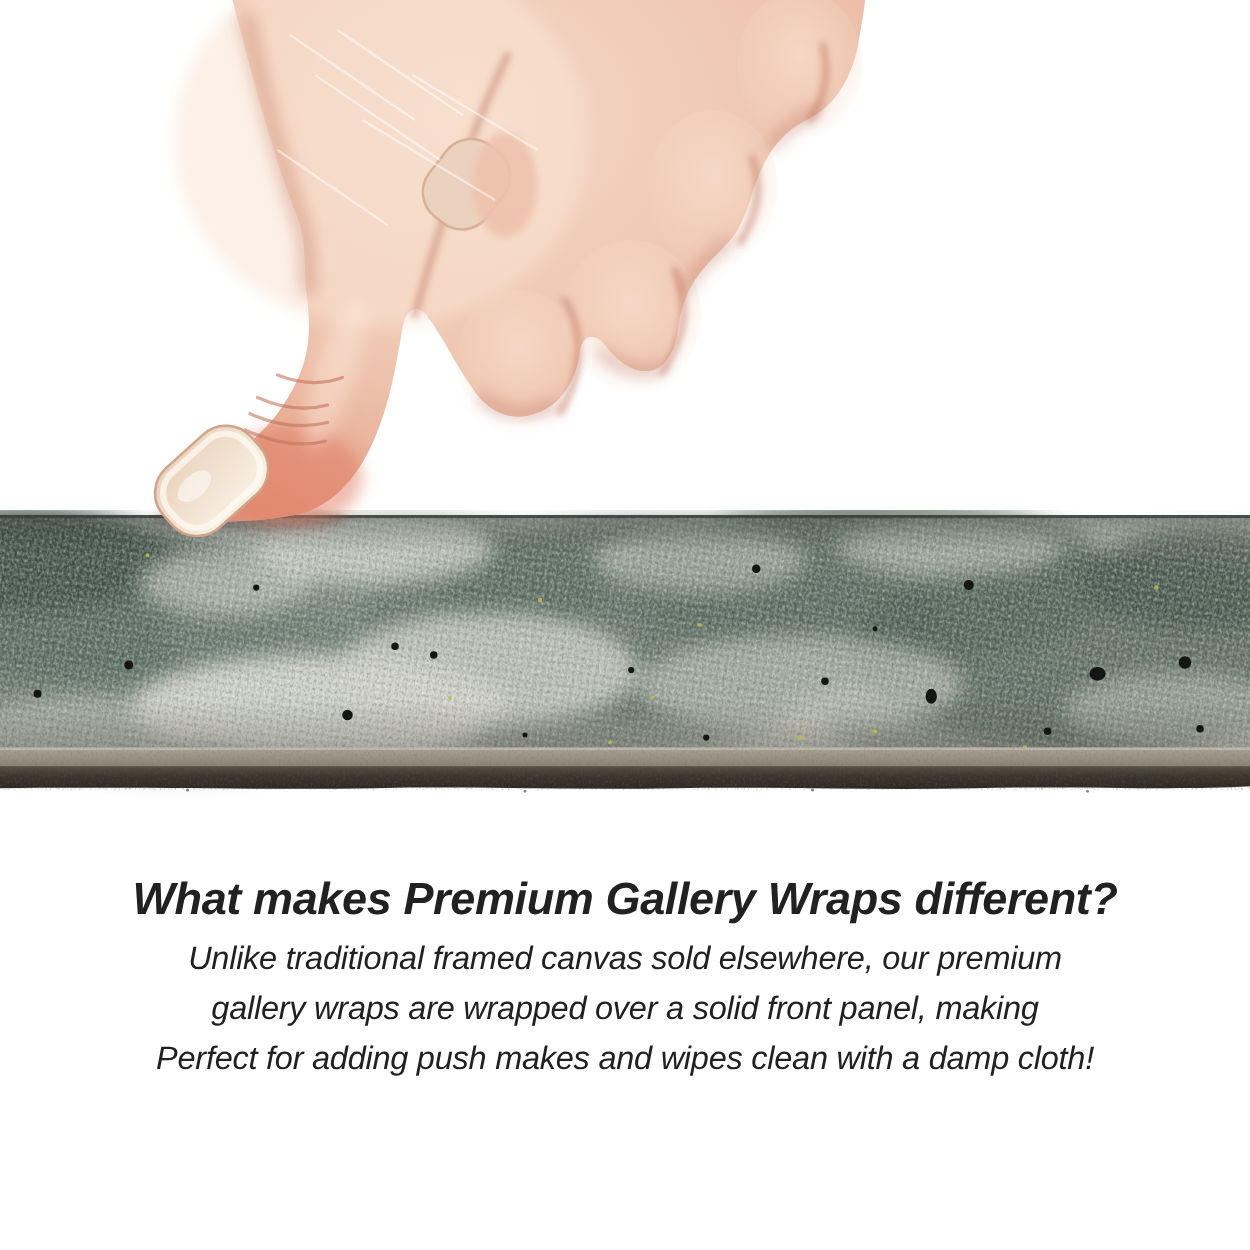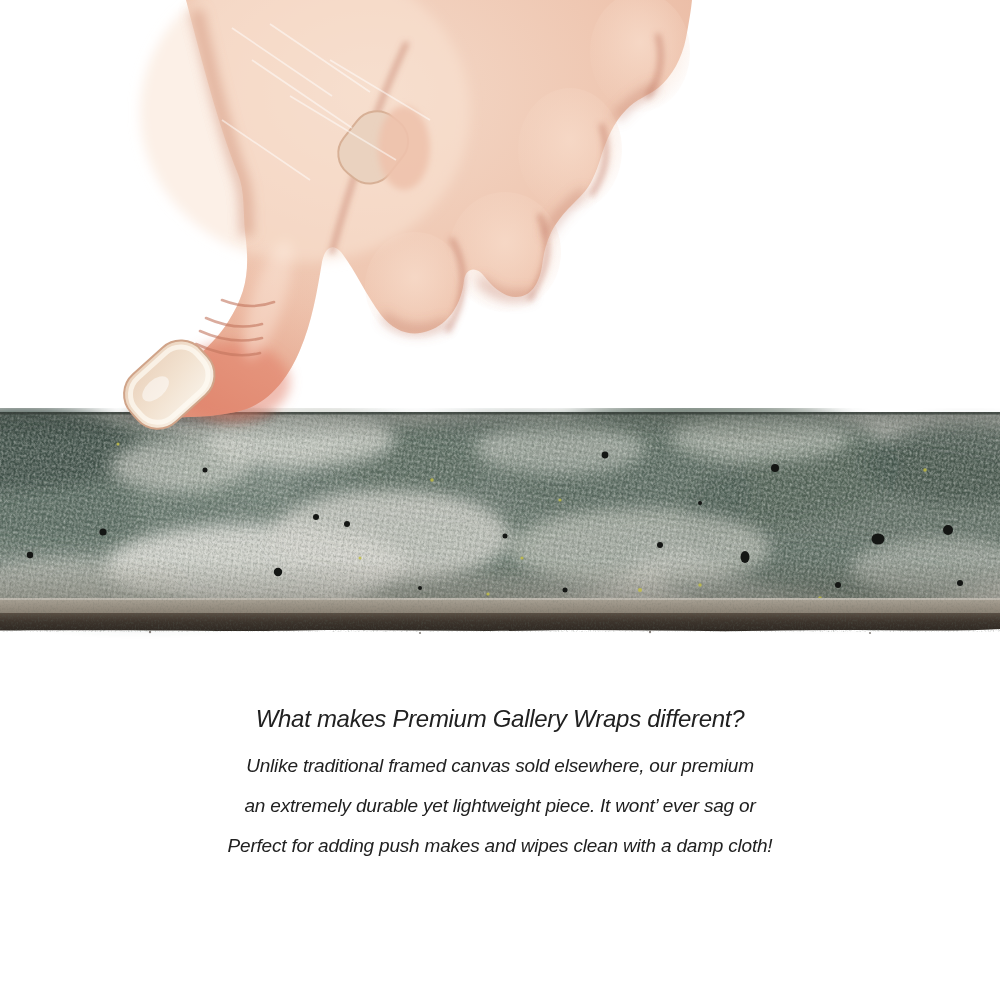--- a/index.html
+++ b/index.html
@@ -9,22 +9,22 @@
     --speck-black:#15171​5; --speck-yellow:#c2bd45;
     --skin-base:#eec2ac; --skin-shadow:#d89a83; --skin-highlight:#f7ddcb; --nail:#eed5bf;
   }
   html,body{margin:0;padding:0;background:var(--background);}
   .stage{position:relative;width:1000px;height:1000px;background:var(--background);
          overflow:hidden;font-family:"Liberation Sans",sans-serif;}
   .hand-layer{position:absolute;left:0;top:0;width:1000px;height:440px;z-index:3;}
   .strip-layer{position:absolute;left:0;top:408px;width:1000px;height:232px;z-index:2;}
   .copy{position:absolute;left:0;right:0;top:697px;z-index:4;text-align:center;
         color:var(--text-color);font-style:italic;}
-  .headline{font-size:24px;font-weight:400;line-height:44px;letter-spacing:-0.3px;margin:0 0 5px 0;}
-  .body-line{font-size:19px;font-weight:400;line-height:40px;letter-spacing:-0.2px;font-style:italic;}
+  .headline{font-size:36px;font-weight:700;line-height:44px;letter-spacing:-0.3px;margin:0 0 5px 0;}
+  .body-line{font-size:26px;font-weight:400;line-height:40px;letter-spacing:-0.2px;font-style:italic;}
 </style>
 </head>
 <body>
 
 <div class="stage">
 
   <svg class="strip-layer" viewBox="0 0 1000 232" aria-hidden="true">
     <defs>
       <filter id="blur8" x="-30%" y="-30%" width="160%" height="160%">
           <feGaussianBlur stdDeviation="8"></feGaussianBlur>
@@ -257,16 +257,16 @@
         <line x1="290" y1="96" x2="396" y2="160"></line>
         <line x1="222" y1="120" x2="310" y2="180"></line>
         <line x1="330" y1="60" x2="430" y2="120"></line>
       </g>
     </g>
   </svg>
 
   <div class="copy">
     <div class="headline">What makes Premium Gallery Wraps different?</div>
     <div class="body-line">Unlike traditional framed canvas sold elsewhere, our premium</div>
-    <div class="body-line">an extremely durable yet lightweight piece. It wont’ ever sag or</div>
+    <div class="body-line">gallery wraps are wrapped over a solid front panel, making</div>
     <div class="body-line">Perfect for adding push makes and wipes clean with a damp cloth!</div>
   </div>
 </div>
 
 </body></html>

